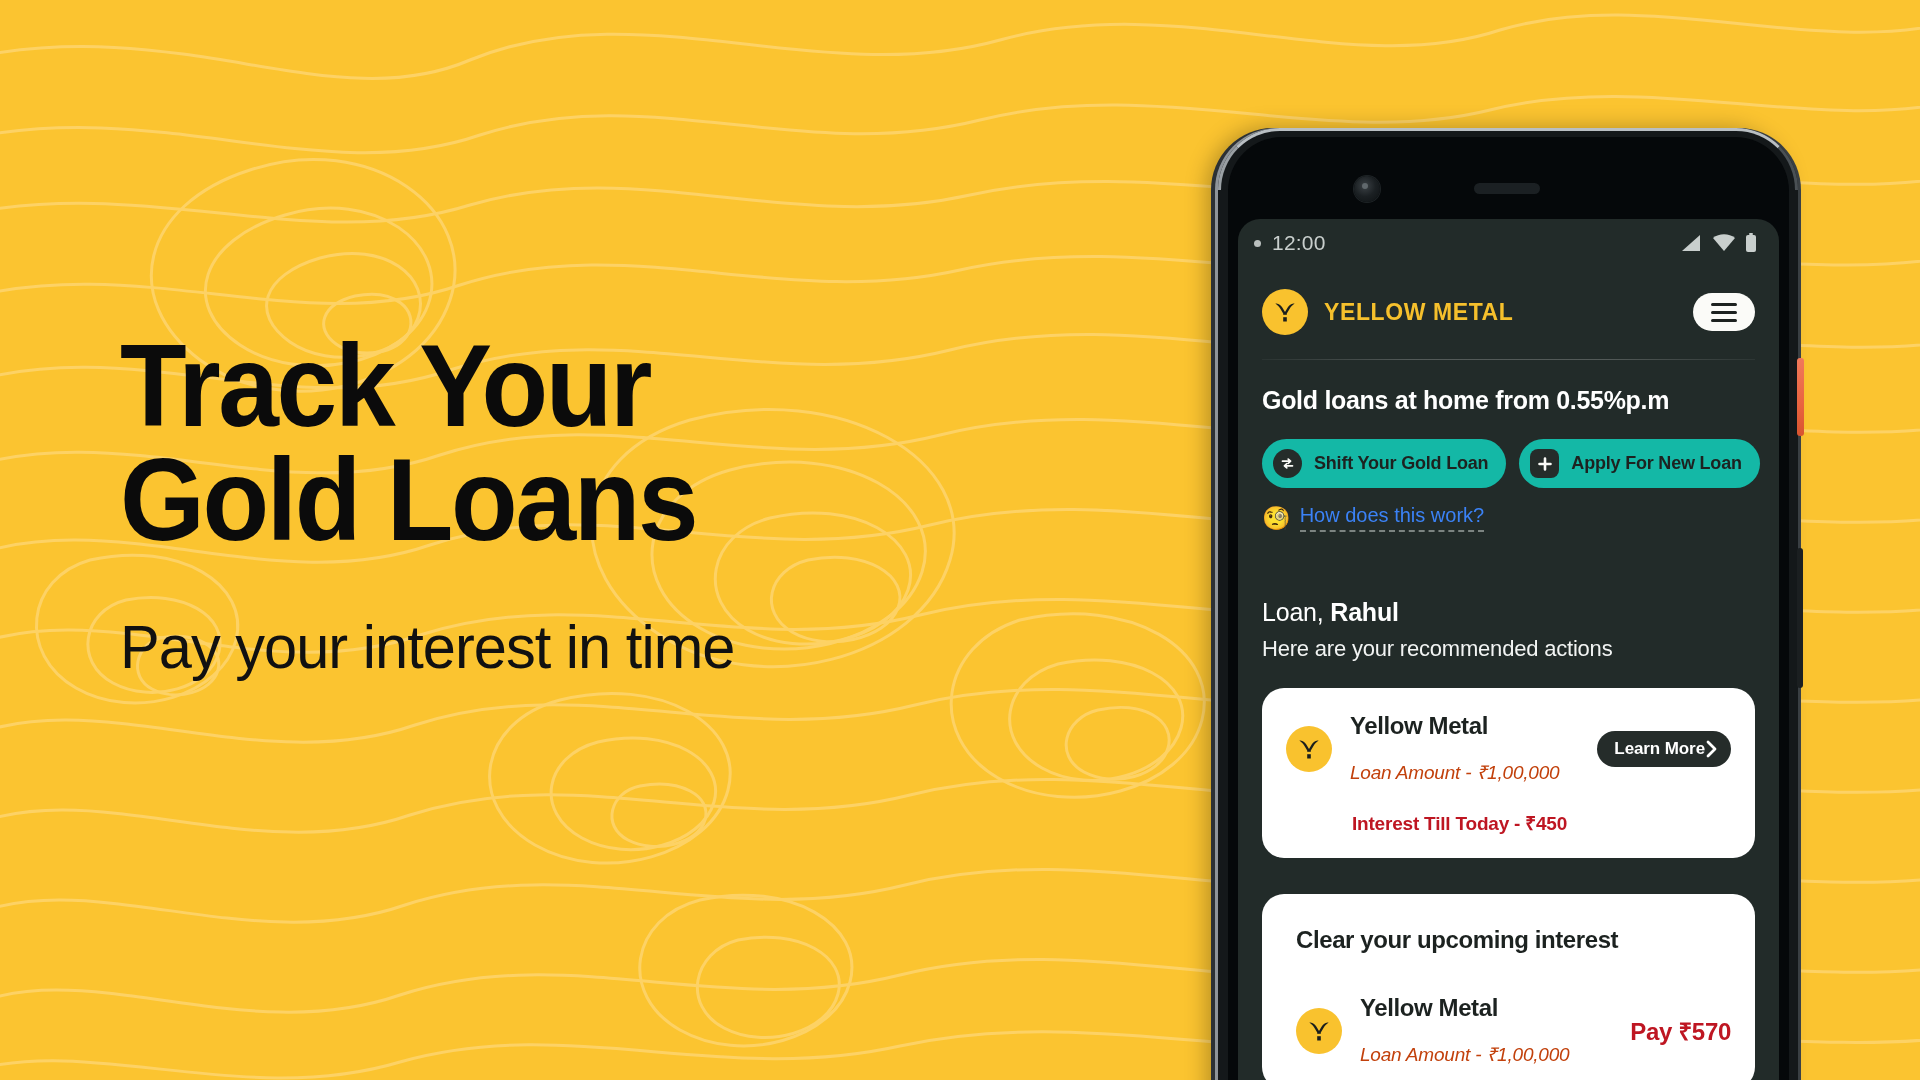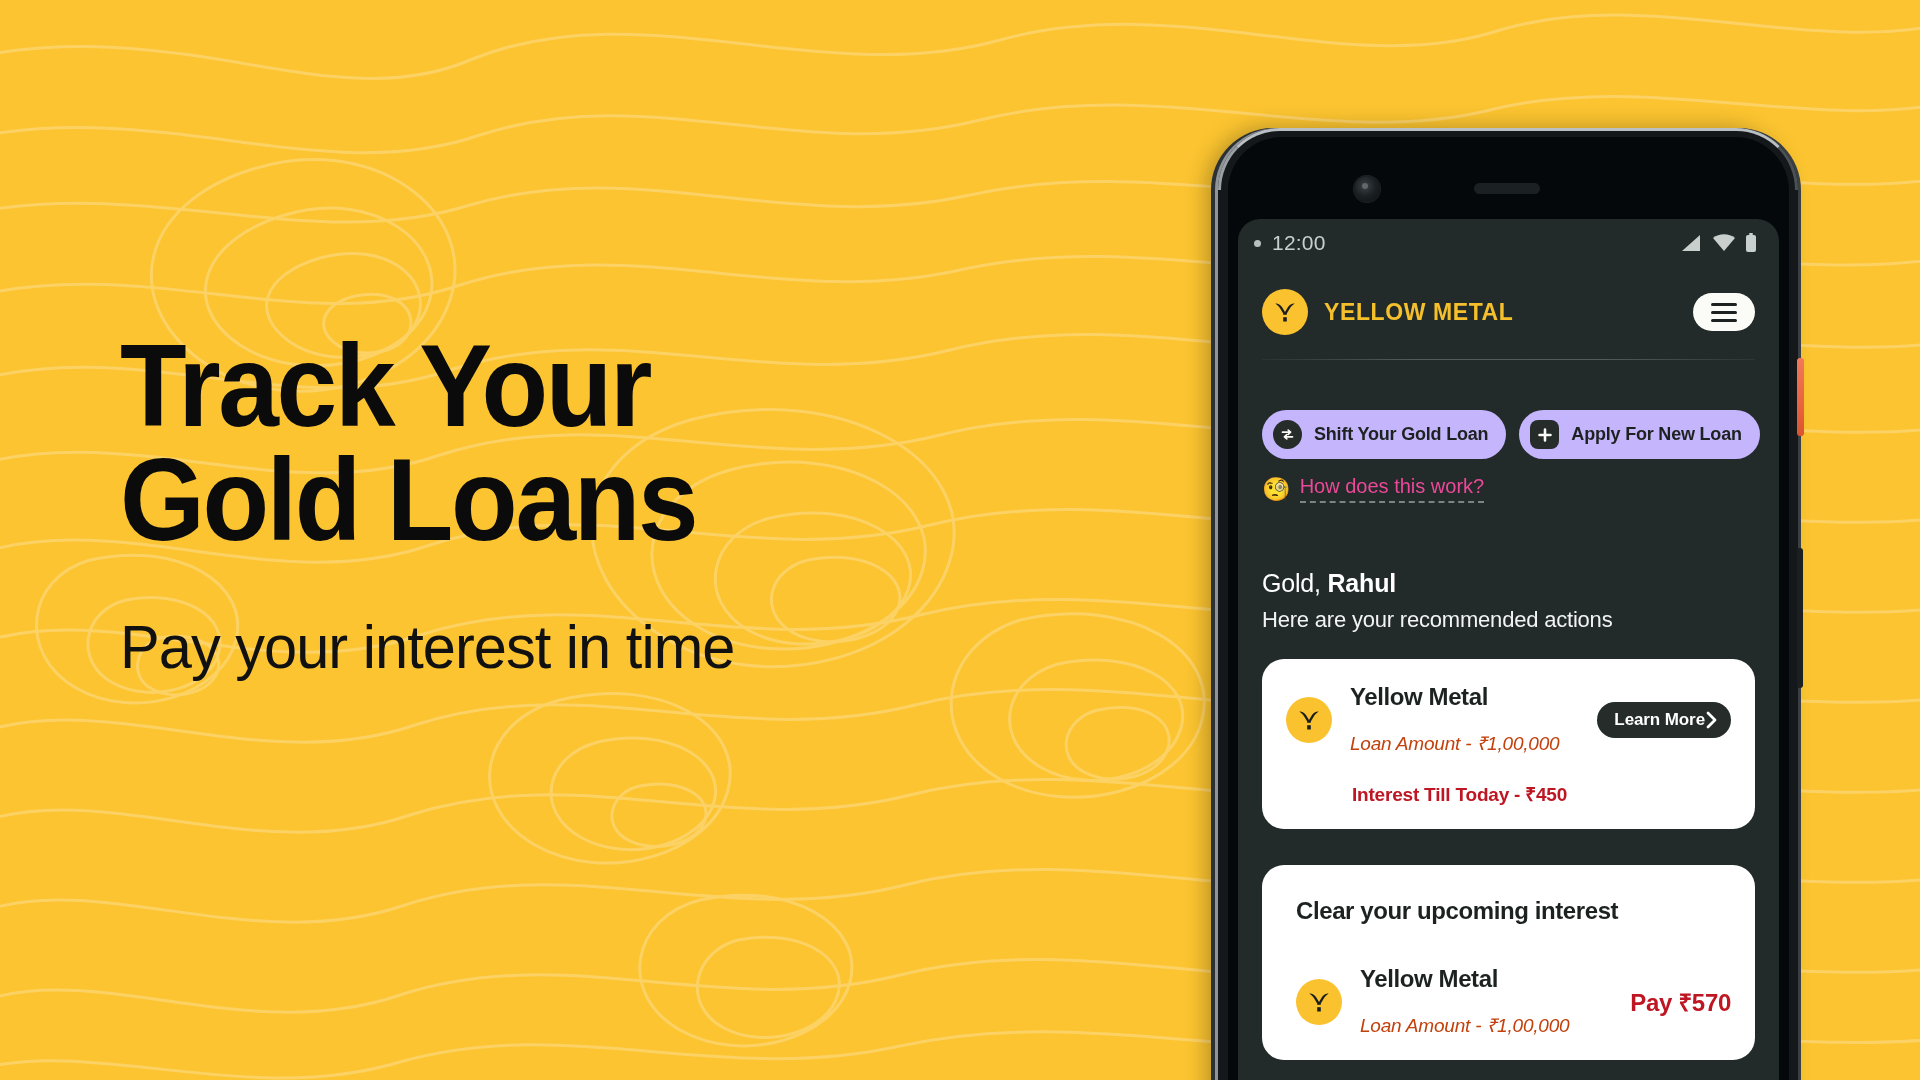--- a/index.html
+++ b/index.html
@@ -149,21 +149,21 @@
   }
 
   
   #promo { padding:26px 24px 0 24px; }
   #promo-head {
     color:#ffffff; font-size:25px; font-weight:bold; letter-spacing:-.3px;
   }
   #cta-row { display:flex; gap:13px; margin-top:24px; }
   .cta {
     display:flex;align-items:center;
-    background:#c4b5fd;
+    background:#14b8a6;
     border-radius:26px;
     padding:10px 18px 10px 11px;
     cursor:pointer;
     flex:none;
   }
   .cta-label {
     color:#1d2220; font-size:18px; font-weight:bold; letter-spacing:-.2px;
     margin-left:12px; white-space:nowrap;
   }
   .cta-ic-round {
@@ -177,21 +177,21 @@
     display:flex;align-items:center;justify-content:center;flex:none;
   }
   #howrow {
     display:flex;align-items:center;
     margin-top:16px;
     cursor:pointer;
   }
   #how-emoji { font-size:23px; line-height:1; }
   #how-text {
     margin-left:9px;
-    color:#ec4899; font-size:20px;
+    color:#3b82f6; font-size:20px;
     border-bottom:2px dashed #7c8481;
     padding-bottom:3px;
   }
 
   
   #greet { padding:66px 24px 0 24px; }
   #greet-hello { color:#fff; font-size:25px; font-weight:300; letter-spacing:-.2px;}
   #greet-hello b { font-weight:bold; }
   #greet-sub { color:#f2f4f3; font-size:22px; font-weight:300; margin-top:9px; letter-spacing:-.2px;}
 
@@ -338,20 +338,21 @@
         <div id="menu-btn">
           <span></span>
           <span></span>
           <span></span>
         </div>
       </div>
 
       <div id="hdiv"></div>
 
       <div id="promo">
+        <div id="promo-head">Gold loans at home from 0.55%p.m</div>
 
         <div id="cta-row">
           <div class="cta">
             <div class="cta-ic-round">
               <svg width="17" height="17" viewBox="0 0 17 17">
                 <path d="M3.5,6.2 L11,6.2 M9.2,4.1 L11.6,6.2 L9.2,8.3
                          M13.5,10.8 L6,10.8 M7.8,8.7 L5.4,10.8 L7.8,12.9" stroke="#FBFBF8" stroke-width="1.7" fill="none" stroke-linecap="round" stroke-linejoin="round"></path>
               </svg>
             </div>
             <div class="cta-label">Shift Your Gold Loan</div>
@@ -367,21 +368,21 @@
           </div>
         </div>
 
         <div id="howrow">
           <div id="how-emoji">🧐</div>
           <div id="how-text">How does this work?</div>
         </div>
       </div>
 
       <div id="greet">
-        <div id="greet-hello"><span>Gold, </span><b>Rahul</b></div>
+        <div id="greet-hello"><span>Loan, </span><b>Rahul</b></div>
         <div id="greet-sub">Here are your recommended actions</div>
       </div>
 
       <div id="cards">
 
         <div class="card">
           <div class="loanrow">
             <div class="logo-badge">
               <svg width="30" height="30" viewBox="0 0 30 30">
                 <path d="M5.2,6.5 C5.2,6.5 9.6,6.2 12.3,10.5 L15,14.9 L17.7,10.5 C20.4,6.2 24.8,6.5 24.8,6.5

